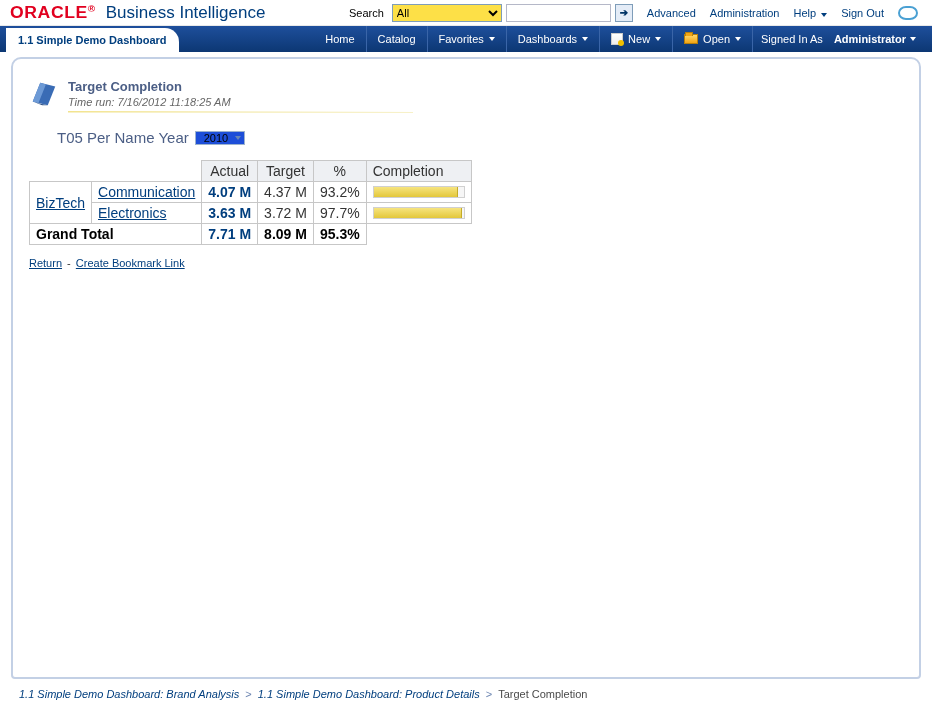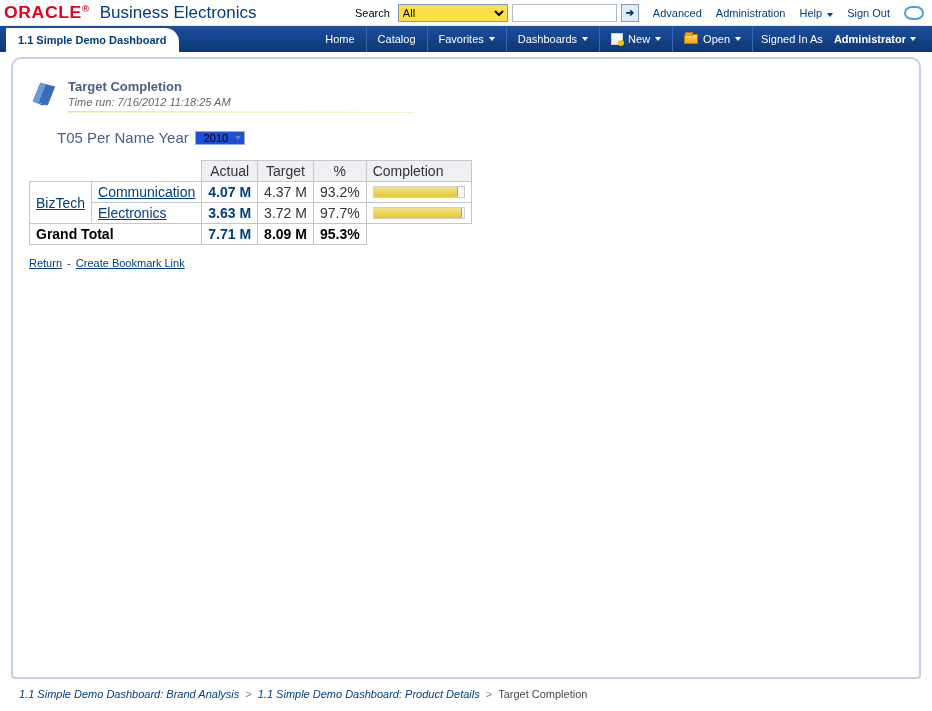--- a/index.html
+++ b/index.html
@@ -10,21 +10,21 @@
     width: 932px;
     height: 711px;
     overflow: hidden;
     position: relative;
   }
   
   .header-top {
     display: flex;
     align-items: center;
     height: 26px;
-    padding: 0 8px;
+    padding: 0 14px;
     background: #fff;
     border-bottom: 1px solid #e9e9e9;
   }
   .logo {
     font-family: Arial, sans-serif;
     font-weight: bold;
     font-size: 16px;
     color: #e1001f;
     letter-spacing: 0.5px;
     margin-right: 2px;
@@ -177,21 +177,21 @@
   .breadcrumb .bc-link { color:#003e7e; font-style:italic; cursor:pointer;}
   .breadcrumb .sep { color:#6d86b2;}
   .breadcrumb .current { color:#4a4a4a;}
   .corner-spacer { border:none !important; background:transparent !important; }
 </style>
 </head>
 <body>
 
 <div class="header-top">
   <span class="logo"><span>ORACLE</span><span class="reg">®</span></span>
-  <span class="brand-title">Business Electronics</span>
+  <span class="brand-title">Business Intelligence</span>
 
   <div class="search-area">
     <span class="search-label">Search</span>
     <select class="sel-all">
       <option>All</option>
     </select>
     <input class="search-box" style="">
     <div class="go-btn">
         <span>➔</span>
       </div>

